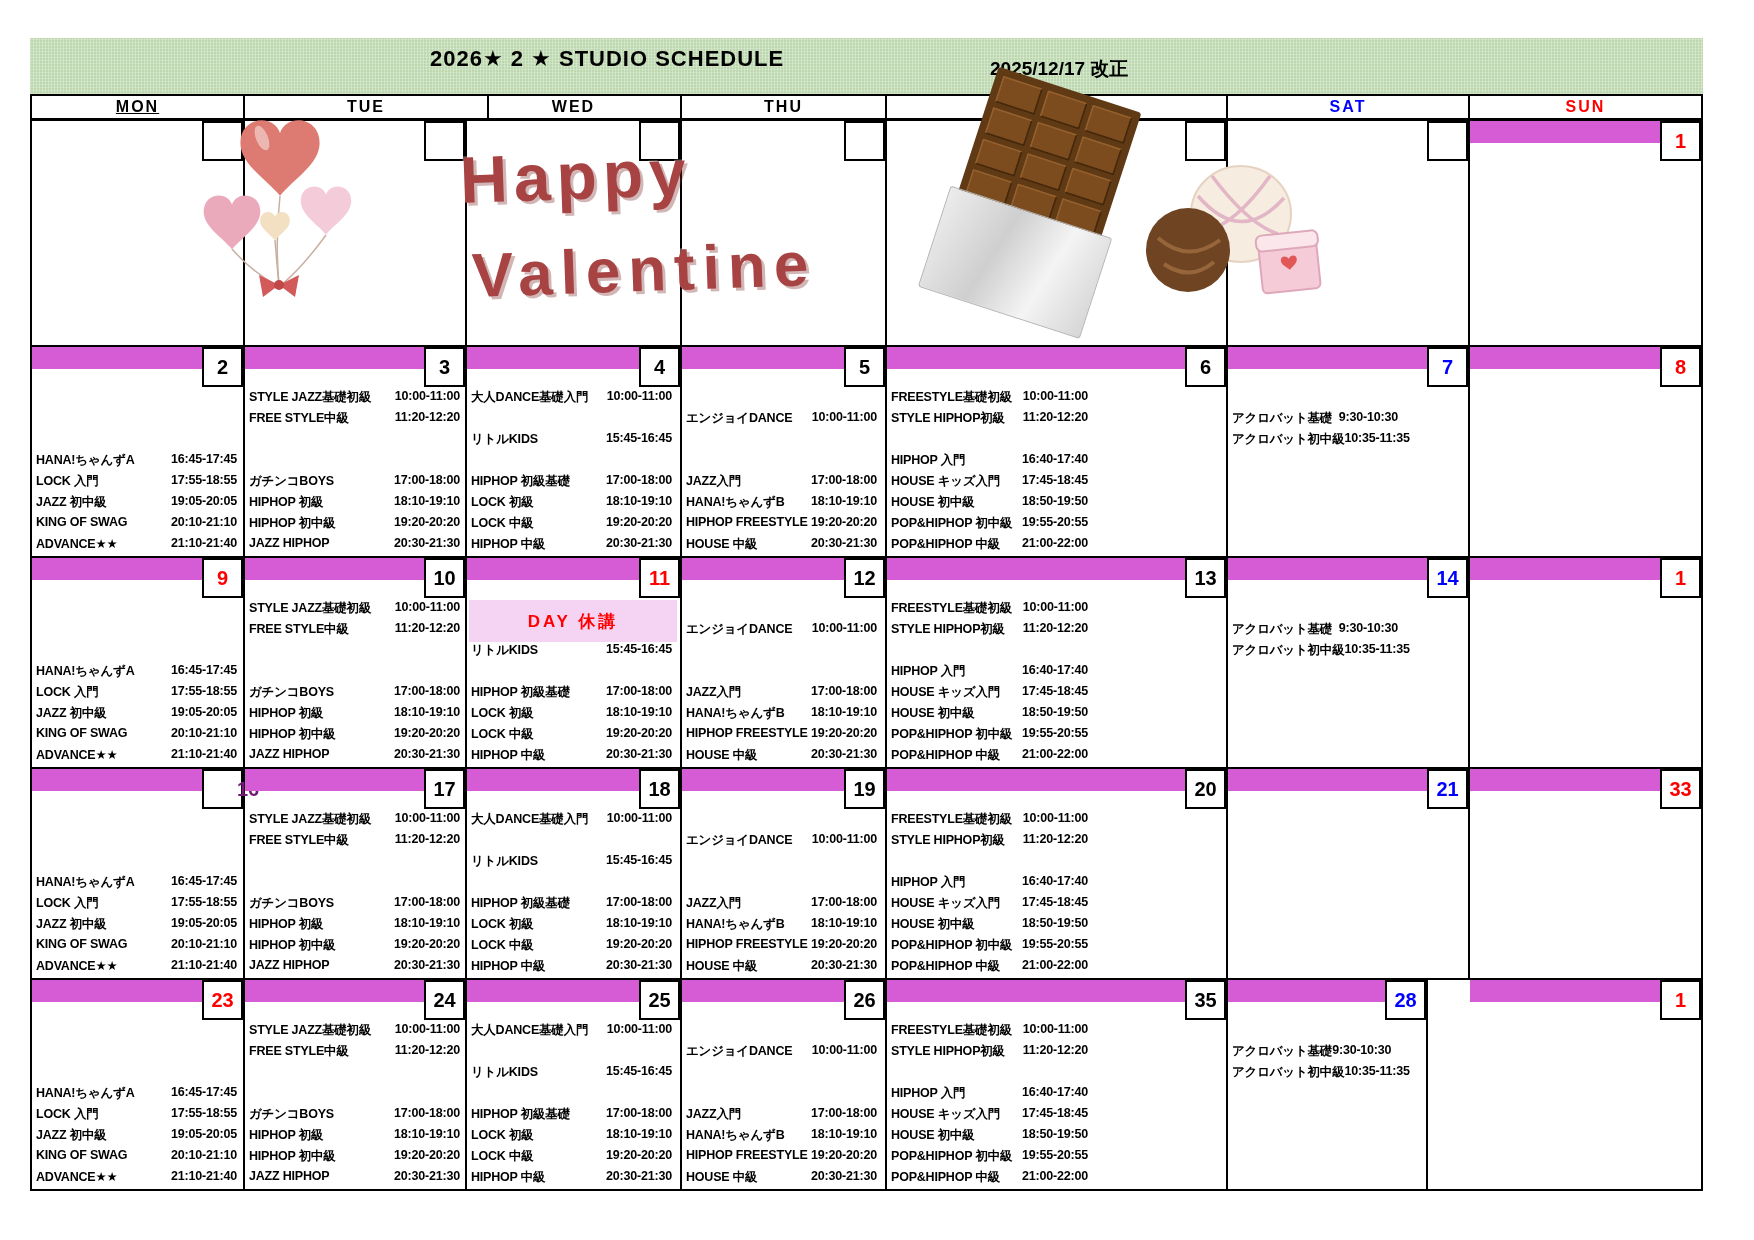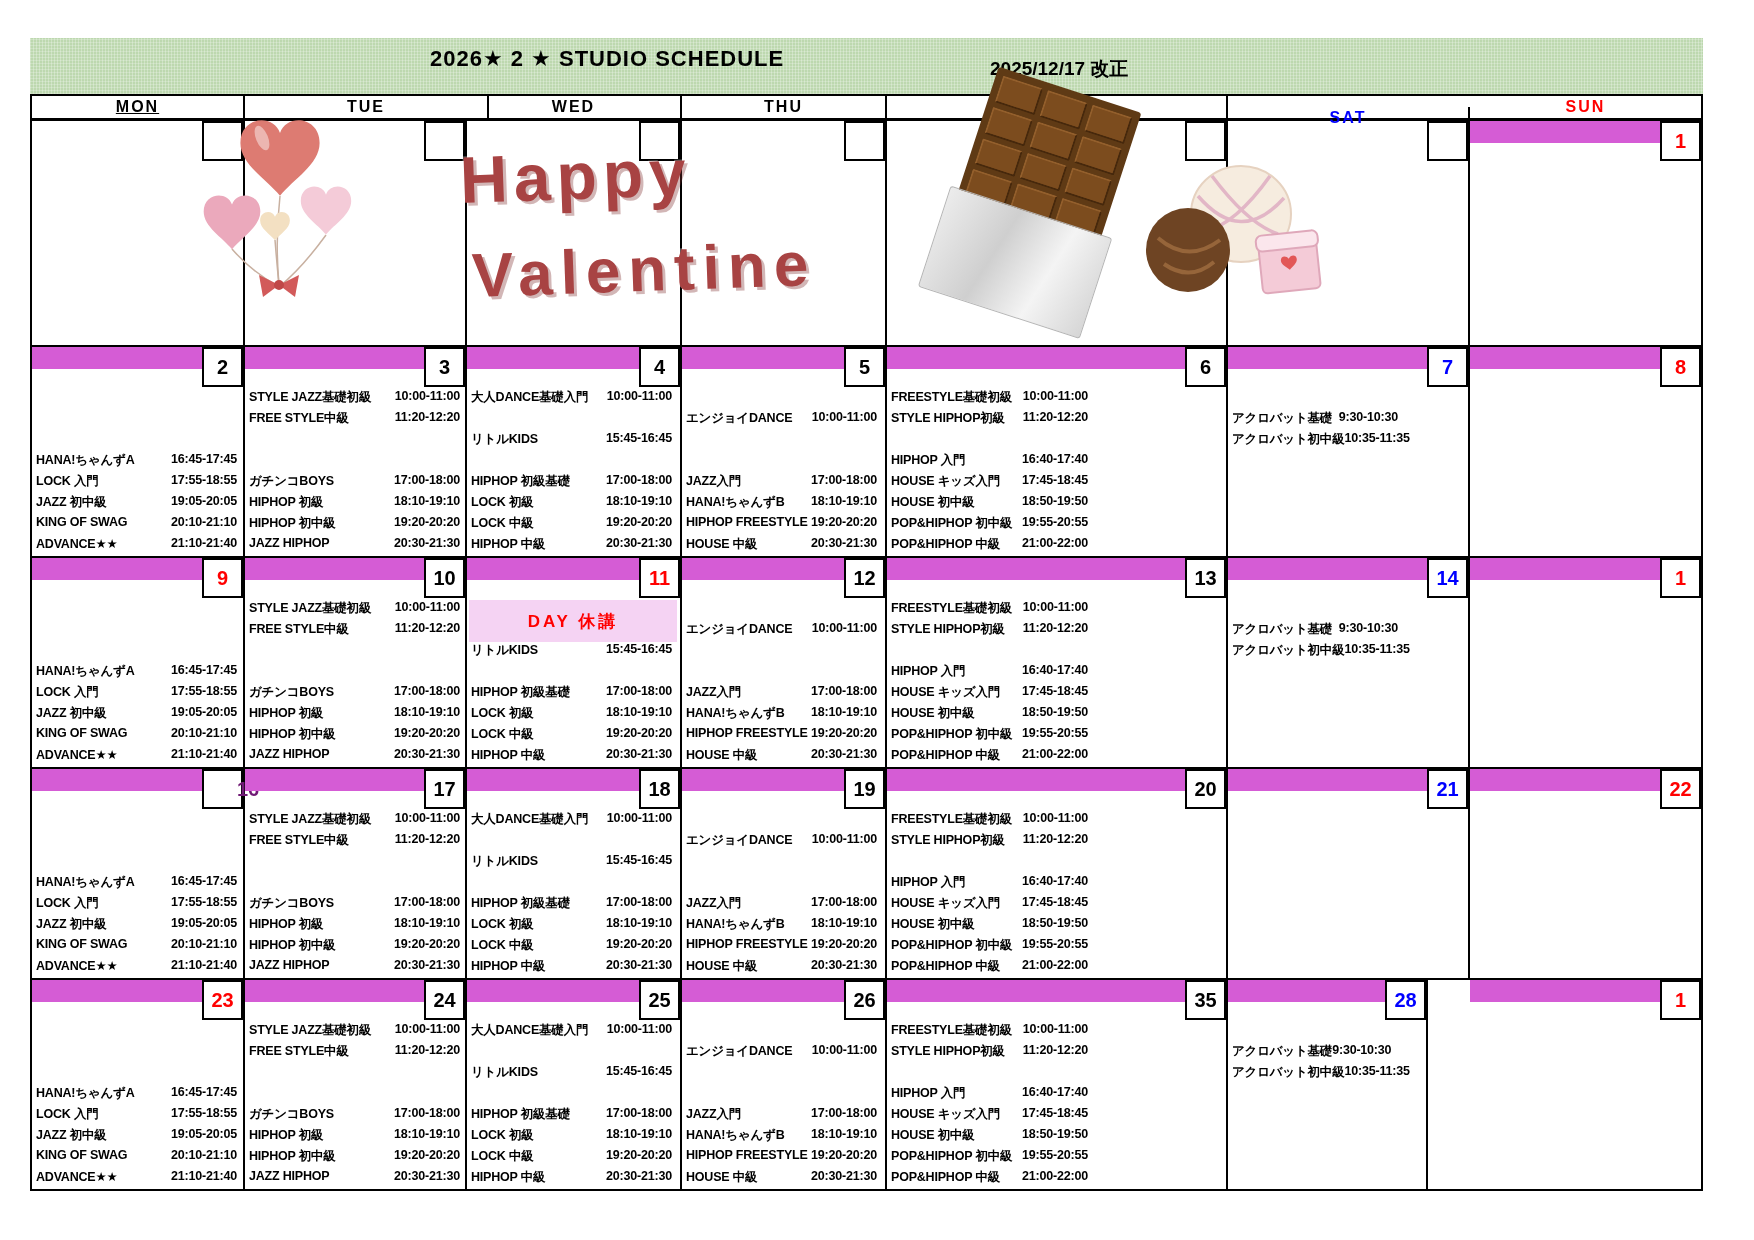--- a/index.html
+++ b/index.html
@@ -61,21 +61,21 @@
     <div class="revision">2025/12/17 改正</div>
   </div>
 
   <div class="cal">
     <div class="hrow" id="weekdayRow">
         <div class="hcell" style="left: 0px; width: 213px; color: rgb(0, 0, 0); text-decoration: underline;">MON</div>
         <div class="hcell" style="left: 213px; width: 244px; color: rgb(0, 0, 0);">TUE</div>
         <div class="hcell" style="left: 435px; width: 215px; color: rgb(0, 0, 0);">WED</div>
         <div class="hcell" style="left: 650px; width: 205px; color: rgb(0, 0, 0);">THU</div>
         <div class="hcell" style="left: 855px; width: 341px; color: rgb(0, 0, 0);">FRI</div>
-        <div class="hcell" style="left: 1196px; width: 242px; color: rgb(0, 0, 255); margin-top: 11px;">SAT</div>
+        <div class="hcell" style="left: 1196px; width: 242px; color: rgb(0, 0, 255);">SAT</div>
         <div class="hcell last" style="left: 1438px; width: 231px; color: rgb(255, 0, 0);">SUN</div>
       </div>
     <div class="prow" id="pictureRow">
         <div class="cell" style="left: 0px; width: 213px;">
           <div class="numbox"></div>
         </div>
         <div class="cell" style="left: 213px; width: 222px;">
           <div class="numbox"></div>
         </div>
         <div class="cell" style="left: 435px; width: 215px;">
@@ -537,21 +537,21 @@
               <span>POP&amp;HIPHOP 中級</span>
               <span>21:00-22:00</span>
             </div>
           </div>
           <div class="cell" style="left: 1196px; width: 242px;">
             <div class="bar"></div>
             <div class="numbox" style="color: rgb(0, 0, 255);">21</div>
           </div>
           <div class="cell last" style="left: 1438px; width: 231px;">
             <div class="bar"></div>
-            <div class="numbox" style="color: rgb(255, 0, 0);">22</div>
+            <div class="numbox" style="color: rgb(255, 0, 0);">33</div>
           </div>
         </div>
         <div class="wrow">
           <div class="cell" style="left: 0px; width: 213px;">
             <div class="bar"></div>
             <div class="numbox" style="color: rgb(255, 0, 0);">23</div>
             <div class="entry" style="top: 105px; right: 6px;">
               <span>HANA!ちゃんずA</span>
               <span>16:45-17:45</span>
             </div>

